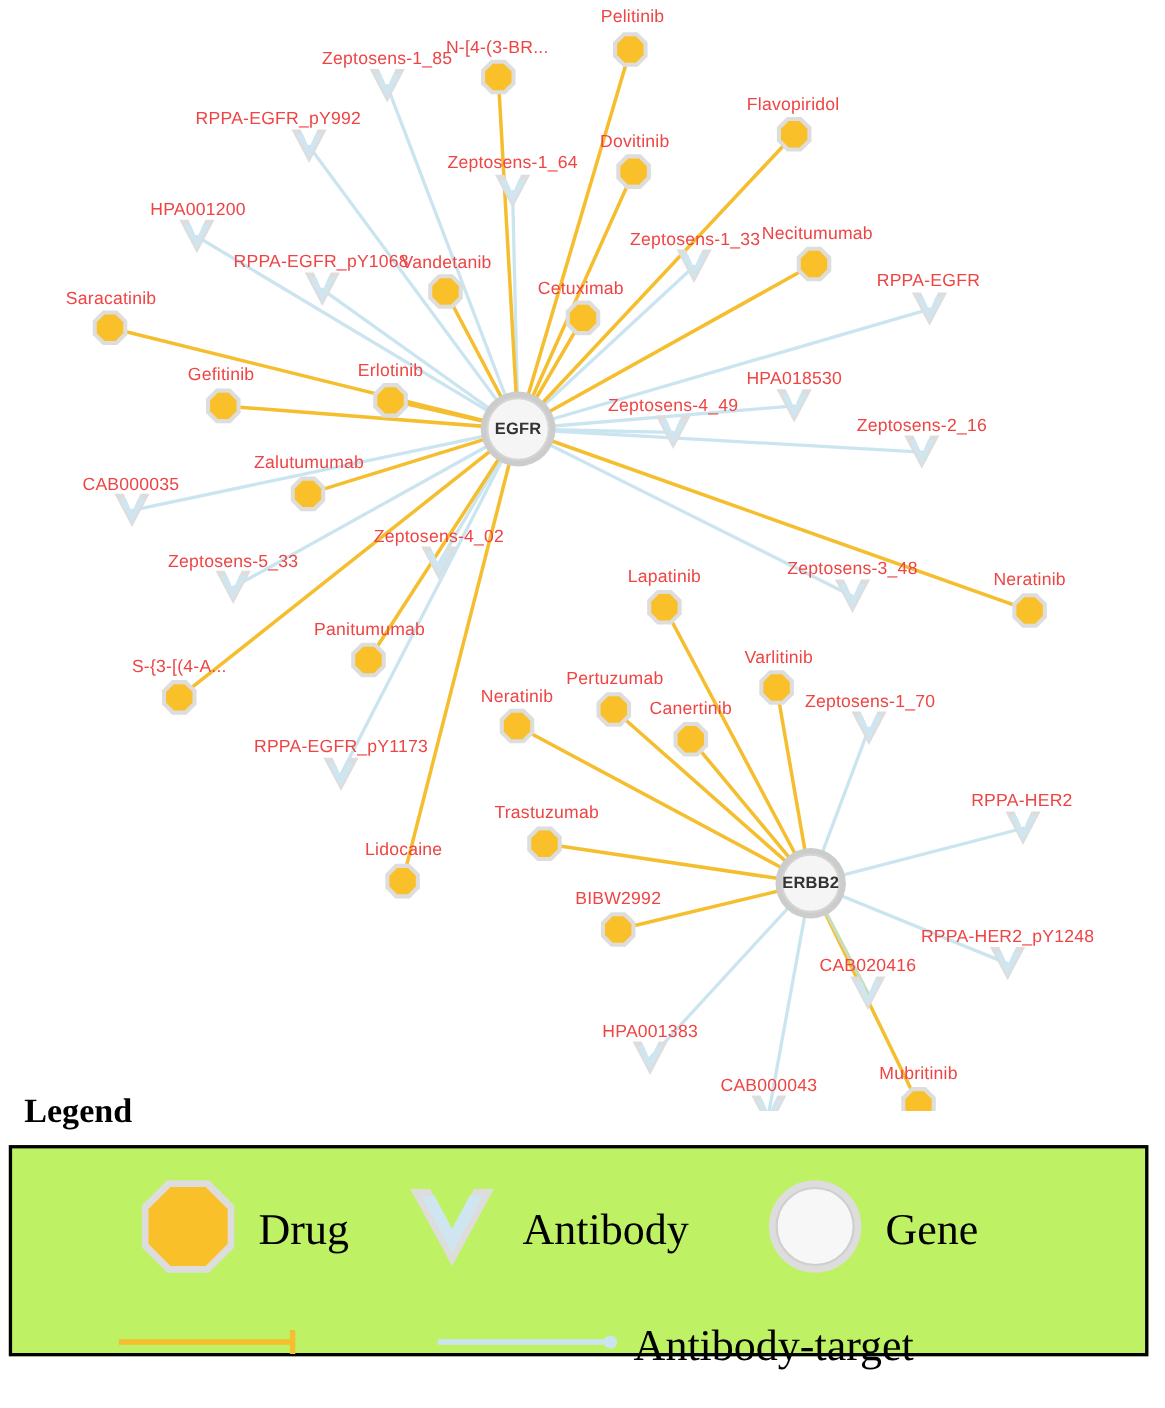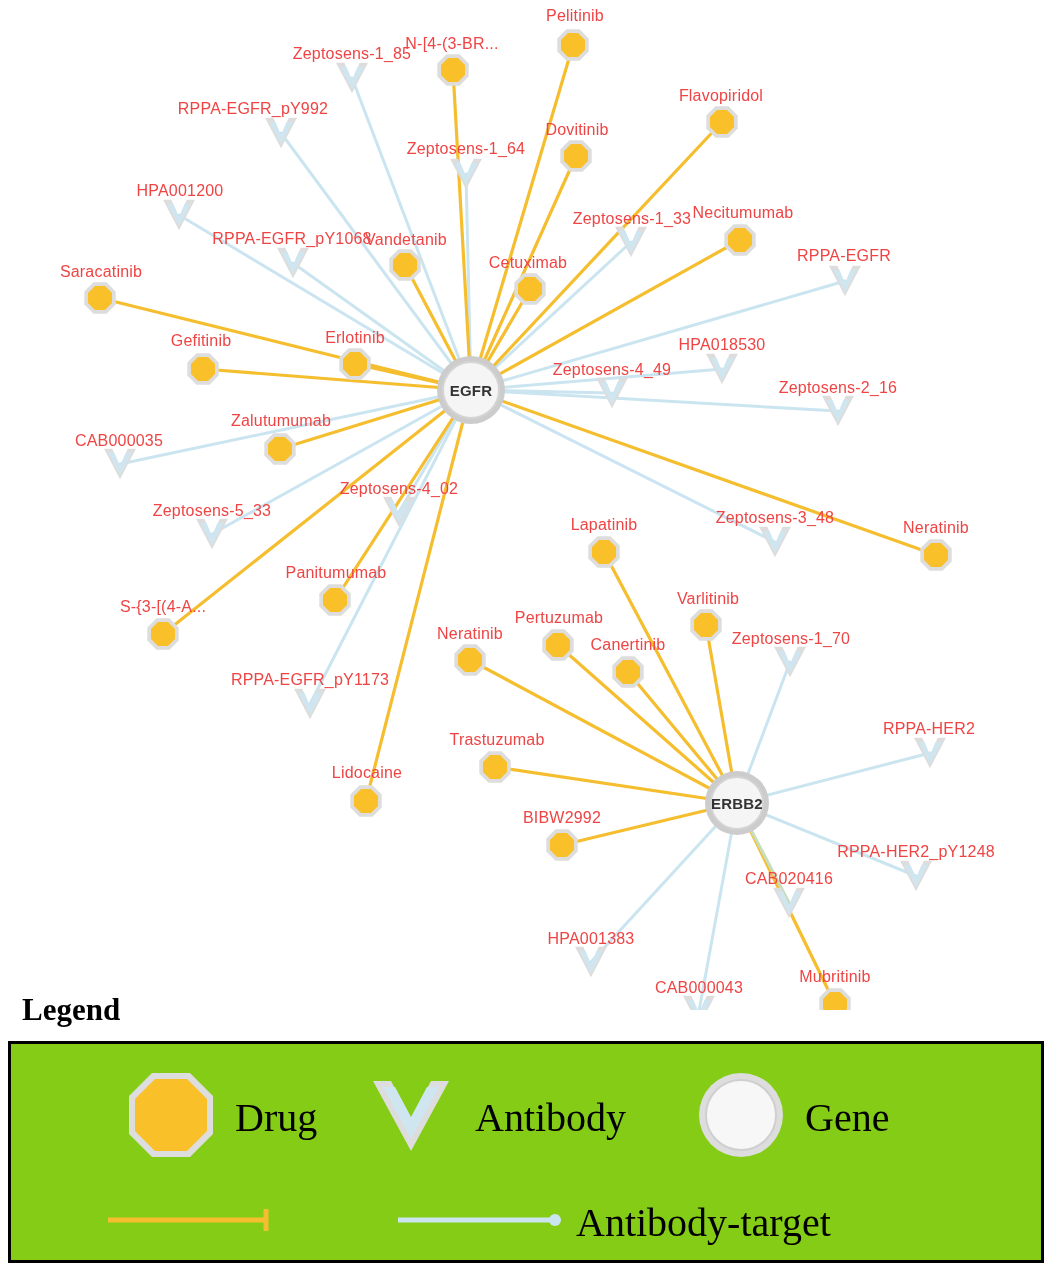--- a/index.html
+++ b/index.html
@@ -48,23 +48,23 @@
     font-family: "Liberation Serif", serif;
     font-size: 31px;
     font-weight: bold;
     color: #000000;
   }
   .legend-box {
     position: absolute;
     left: 8px;
     top: 1041px;
     width: 1036px;
-    height: 222px;
+    height: 192px;
     border: 3px solid #000000;
-    background: #84cc16;
+    background: #bef264;
     box-sizing: border-box;
   }
   .legend-row-1 {
     position: absolute;
     left: 0;
     top: 18px;
     width: 100%;
     height: 110px;
     display: flex;
     align-items: center;

